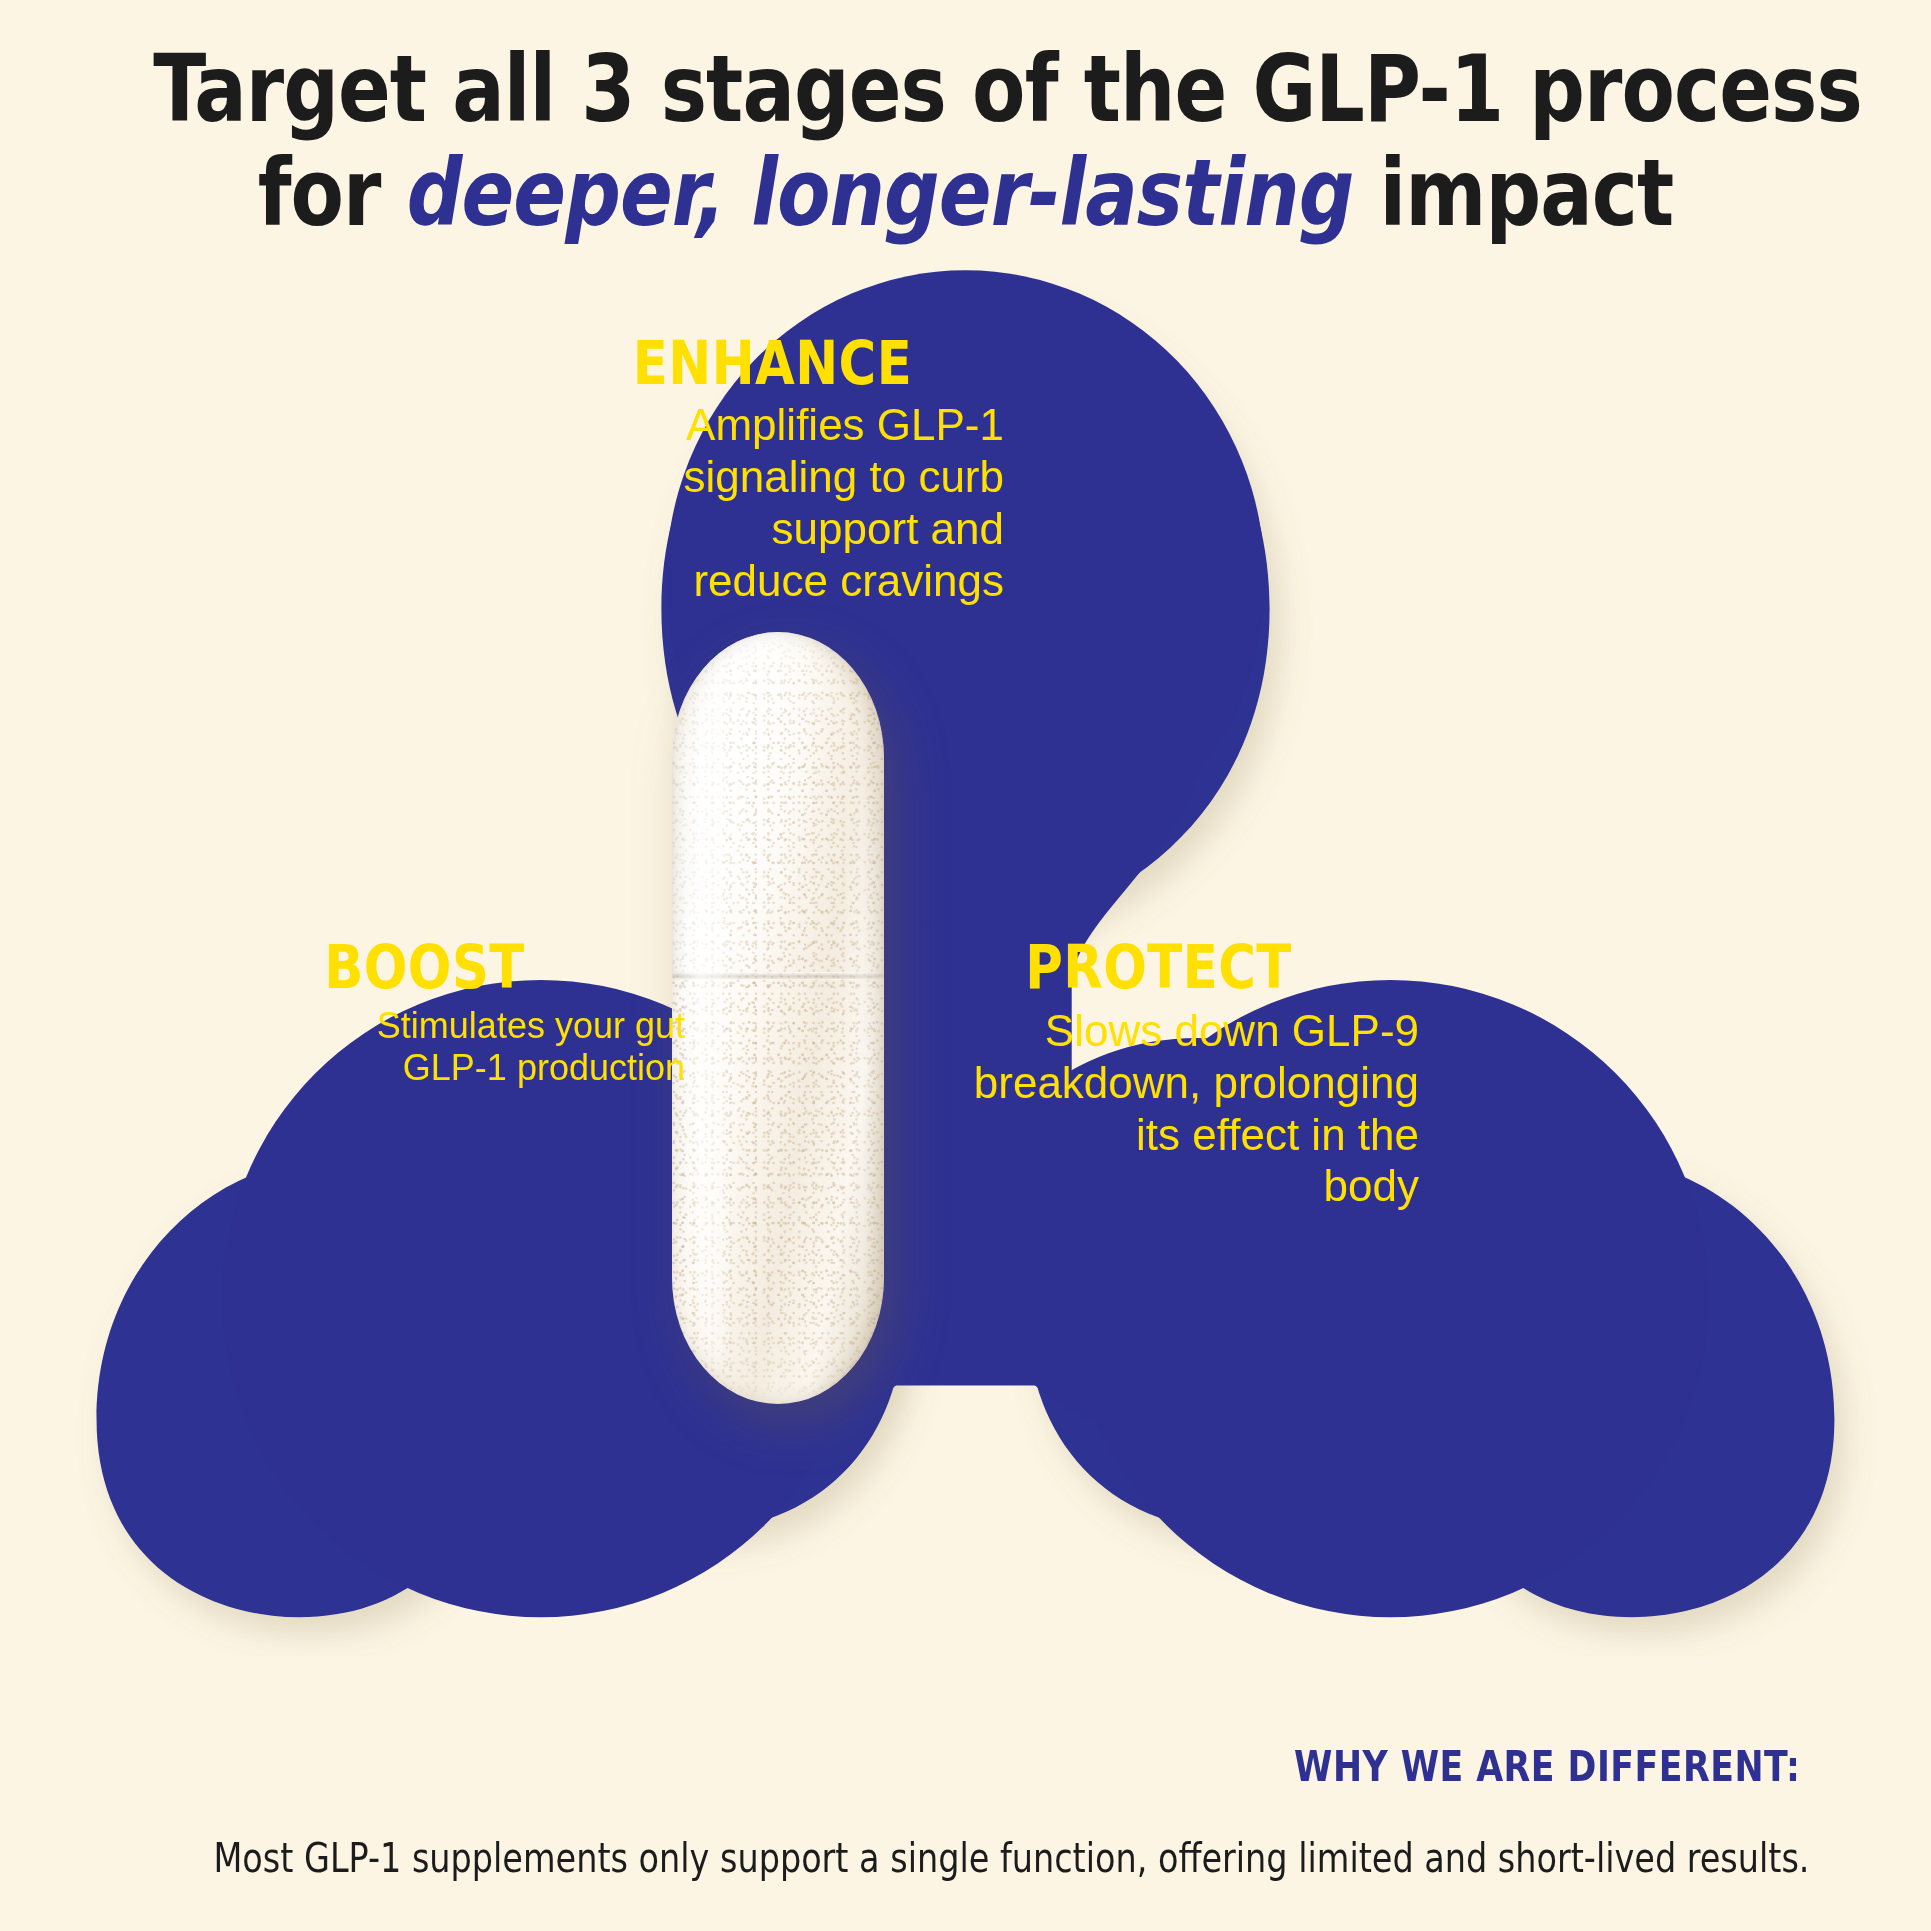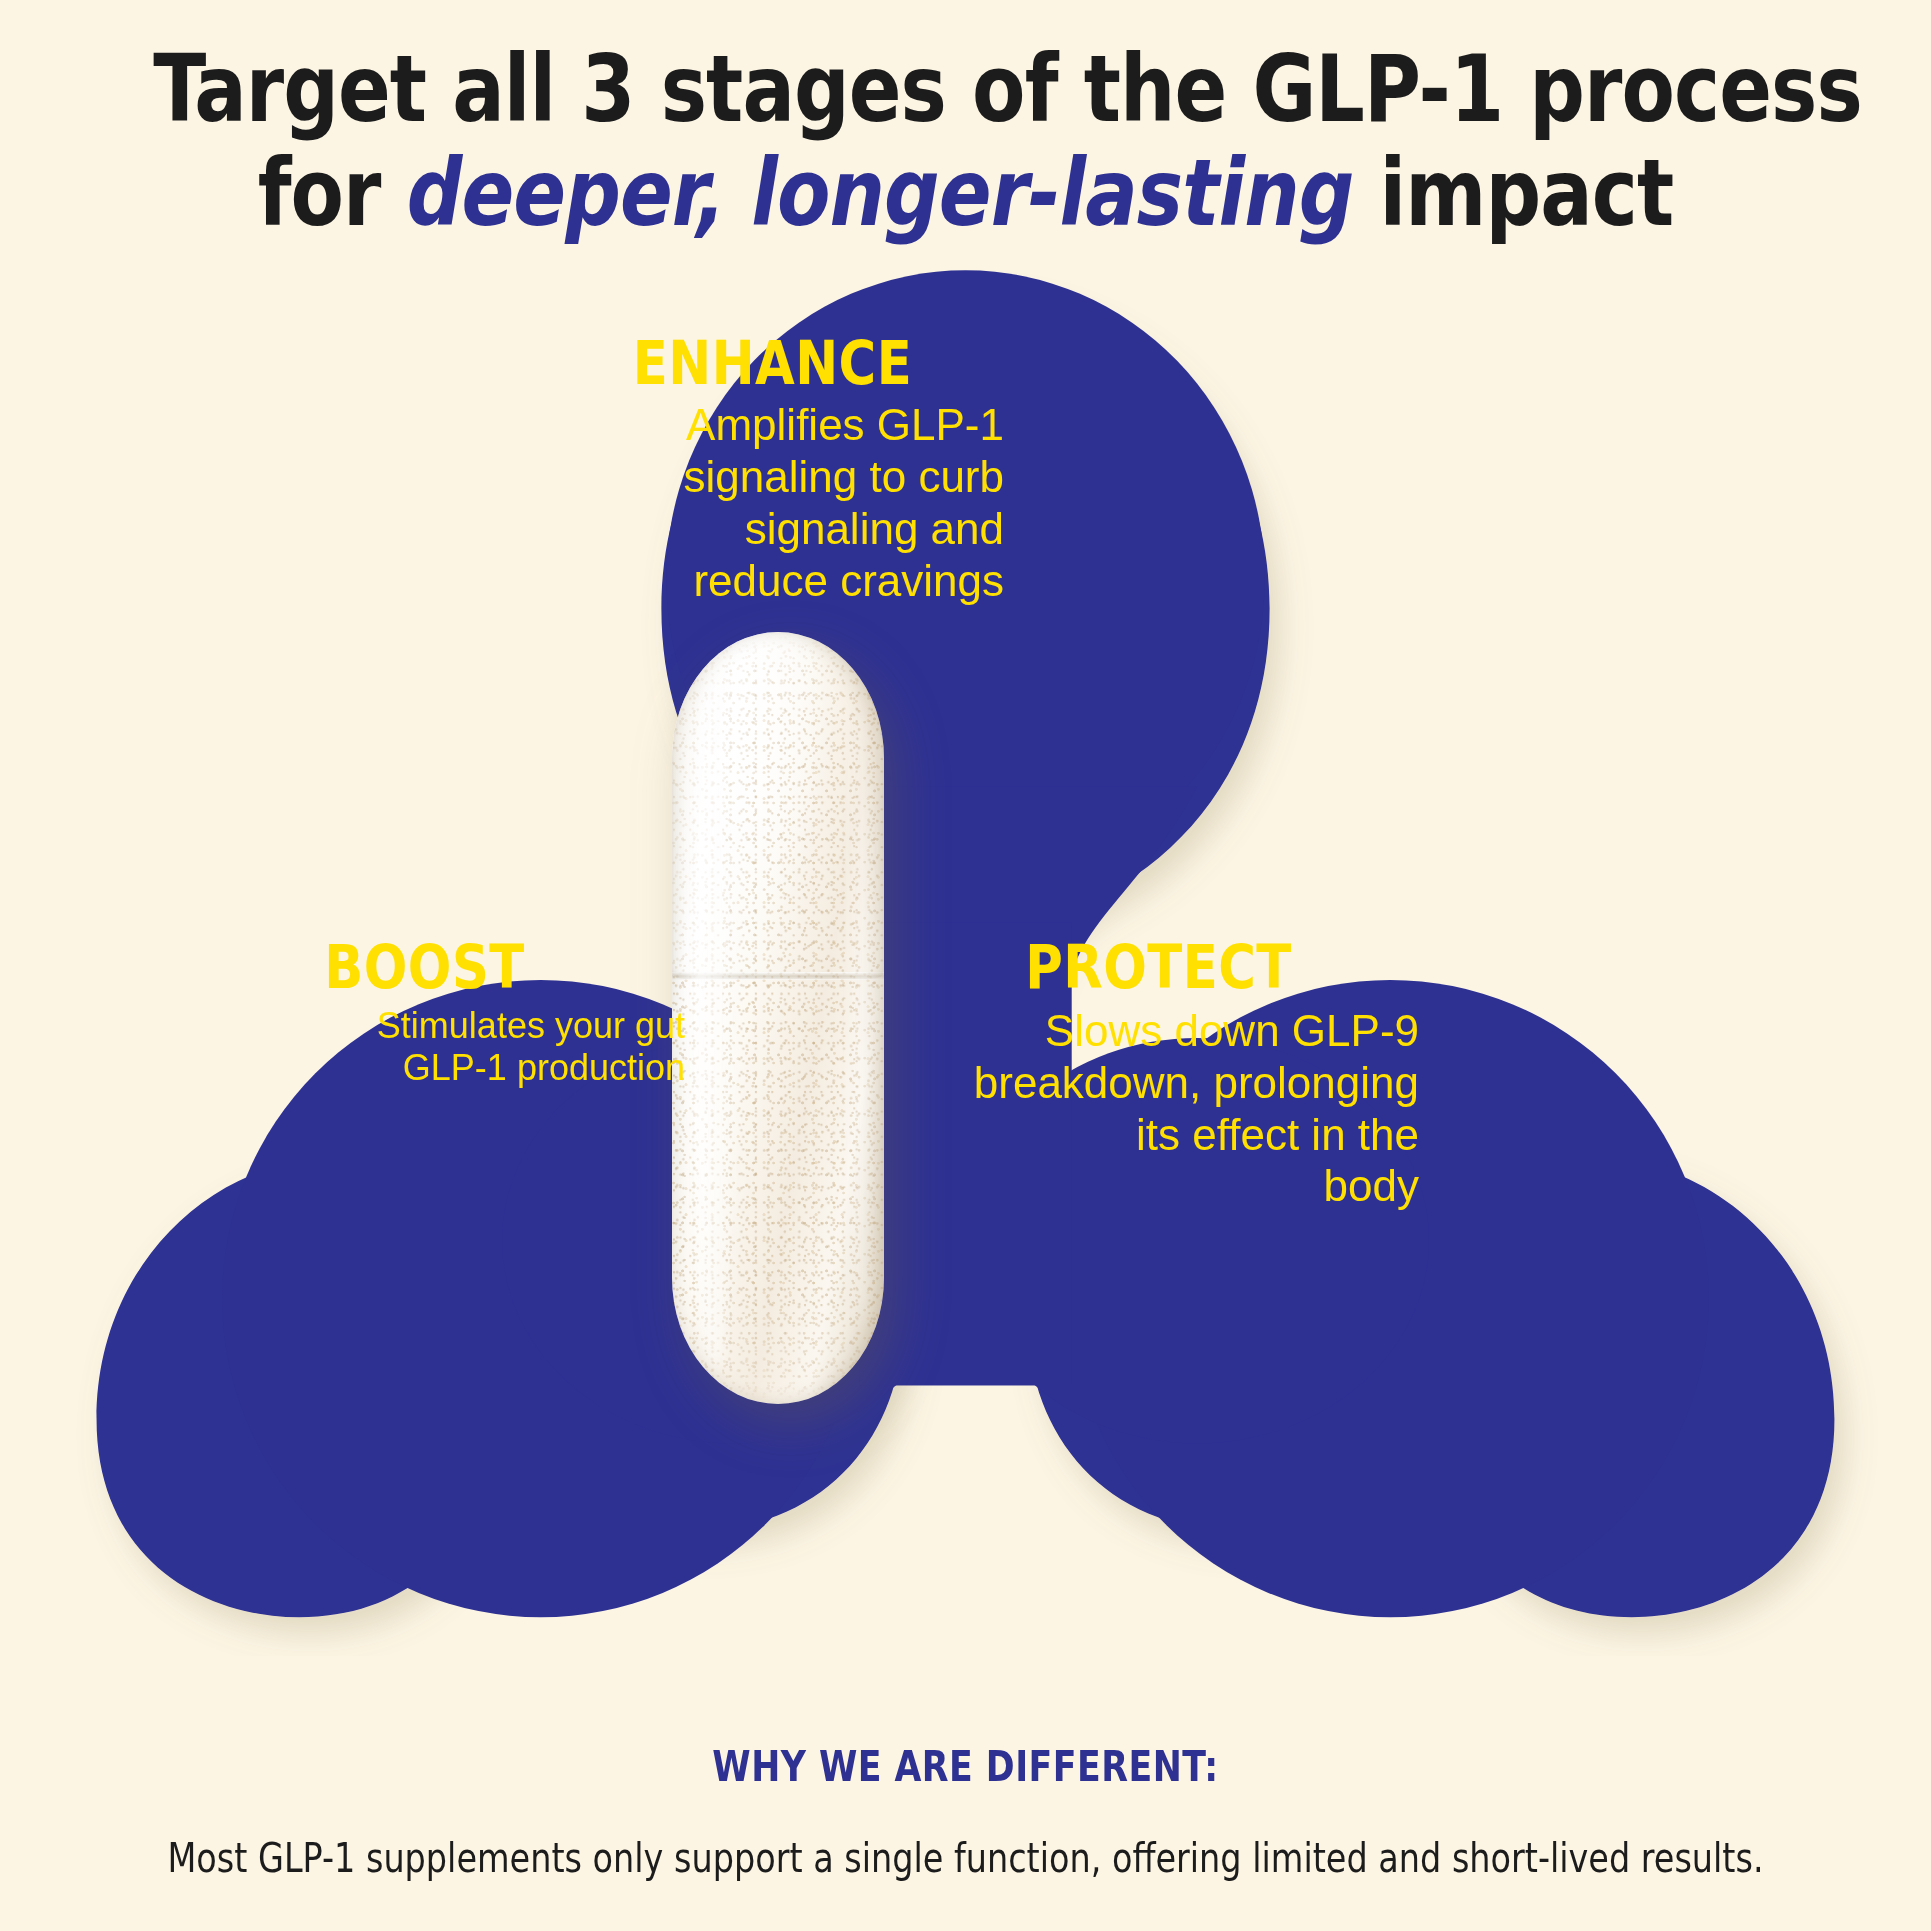--- a/index.html
+++ b/index.html
@@ -166,21 +166,21 @@
     position:absolute;inset:0;
     border-radius:106px/126px;
     box-shadow: inset -13.5px 0 25px -11.6px rgba(150,132,102,.45),
                 inset 10.6px 0 21px -11.6px rgba(150,132,102,.30);
   }
 
   
   .footer{
     position:absolute;
     left:0;right:0;bottom:50px;
-    text-align:center;
+    text-align:right;
     padding:0 58px;
     box-sizing:border-box;
   }
   .footer-head{
     font-family:"DejaVu Sans Condensed","Liberation Sans Narrow","Liberation Sans",sans-serif;
     font-weight:bold;
     font-size:42px;
     color:#2E3192;
     letter-spacing:0.5px;
     margin-bottom:44px;
@@ -271,21 +271,21 @@
         <div class="gloss2"></div>
         <div class="edge-dark"></div>
       </div>
     </div>
 
     <div class="lobe-text" id="enhance-text">
       <div class="lobe-head">ENHANCE</div>
       <div class="lobe-body">
         <div>Amplifies GLP-1</div>
         <div>signaling to curb</div>
-        <div>signaling and</div>
+        <div>support and</div>
         <div>reduce cravings</div>
       </div>
     </div>
 
     <div class="lobe-text" id="boost-text">
       <div class="lobe-head">BOOST</div>
       <div class="lobe-body">
         <div>Stimulates your gut</div>
         <div>GLP-1 production</div>
       </div>

